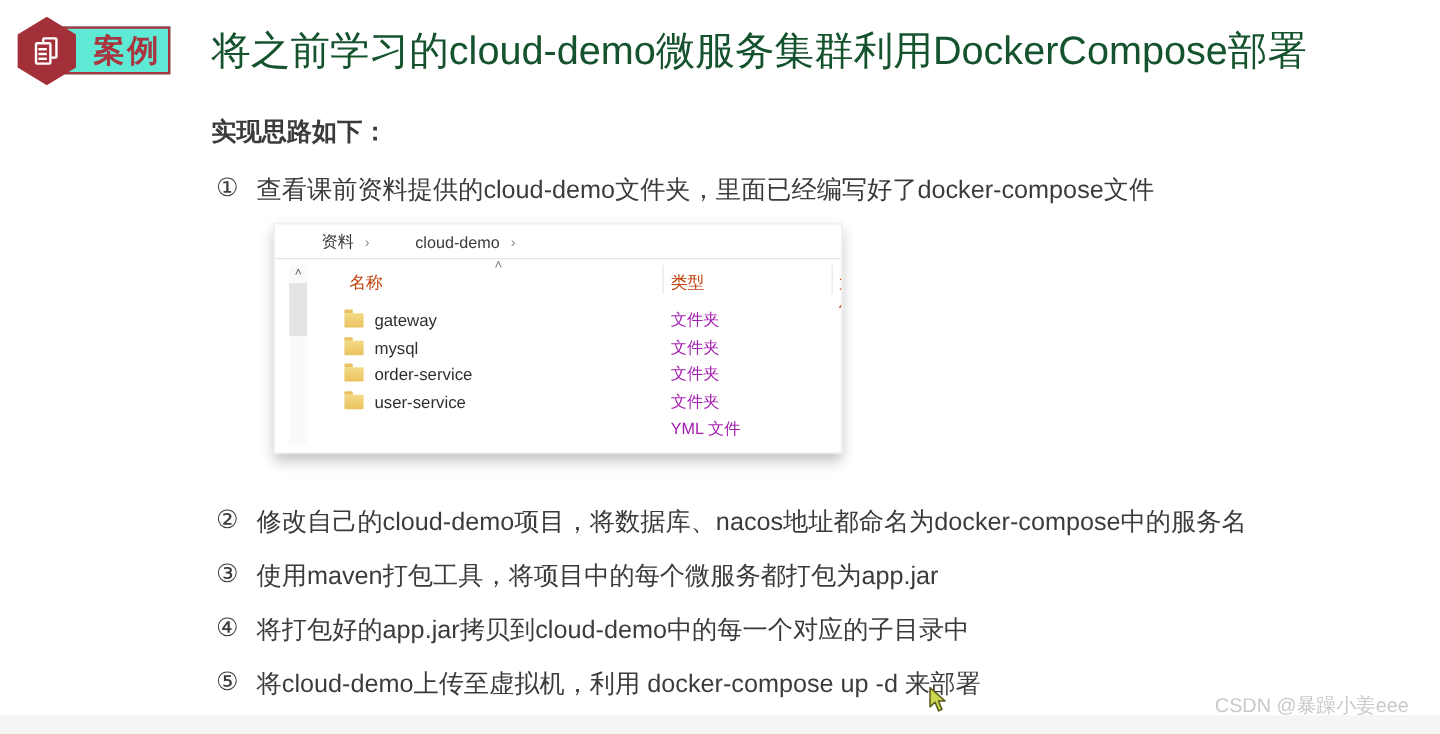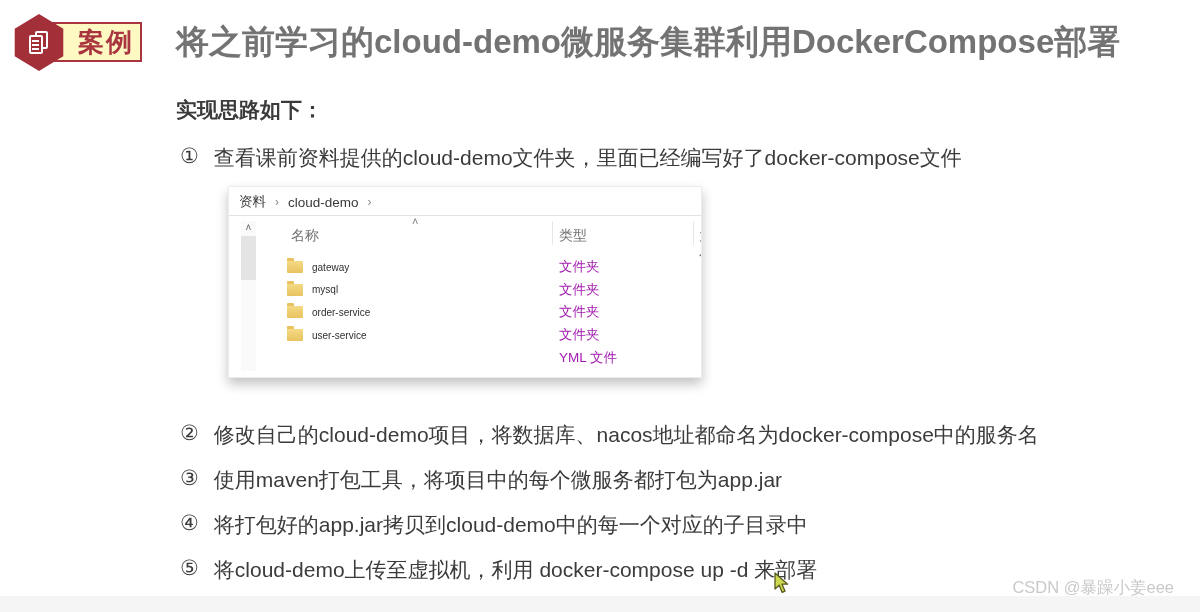--- a/index.html
+++ b/index.html
@@ -4,71 +4,71 @@
 <style>
   html,body { margin:0; padding:0; }
   .page {
     position:relative; width:1200px; height:612px; background:#ffffff;
     font-family:"Liberation Sans", sans-serif; overflow:hidden;
   }
 
   
   .badge-box {
     position:absolute; left:38px; top:22px; width:104px; height:40px;
-    border:2px solid #a93540; background:#fef9c3; box-sizing:border-box;
+    border:2px solid #a93540; background:#5eead4; box-sizing:border-box;
     display:flex; align-items:center; justify-content:center; padding-left:32px;
   }
   .badge-label { color:#a93540; font-size:26px; font-weight:600; letter-spacing:2px; white-space:nowrap; }
   .hexagon {
     position:absolute; left:12px; top:14px; width:54px; height:57px; background:#a32f39;
     clip-path:polygon(50% 0, 95% 26%, 95% 74%, 50% 100%, 5% 74%, 5% 26%);
     display:flex; align-items:center; justify-content:center;
   }
   .doc { position:relative; width:21px; height:24px; }
   .doc-back { position:absolute; left:6px; top:0; width:13px; height:18px; border:2px solid #fff; border-radius:2px; background:#a32f39; box-sizing:border-box; }
   .doc-front { position:absolute; left:0; top:4px; width:14px; height:19px; border:2px solid #fff; border-radius:2px; background:#a32f39; box-sizing:border-box; }
   .doc-front::before {
     content:""; position:absolute; left:1.5px; right:1.5px; top:3px; height:2px; background:#fff;
     box-shadow:0 4px 0 #fff, 0 8px 0 #fff;
   }
 
   .title {
-    position:absolute; left:176px; top:20px; font-size:33px; font-weight:700;
-    color:#737373; white-space:nowrap;
+    position:absolute; left:176px; top:20px; font-size:33px; font-weight:400;
+    color:#14532d; white-space:nowrap;
   }
 
   
   .intro { position:absolute; left:176px; top:96px; font-size:21px; color:#3b3b3b;font-weight:bold; }
   .step { position:absolute; left:180px; font-size:21px; color:#3b3b3b; display:flex; gap:15px; white-space:nowrap; }
   .step-1 { top:144px; } .step-2 { top:421px; } .step-3 { top:466px; } .step-4 { top:511px; } .step-5 { top:556px; }
 
   
   .explorer {
     position:absolute; left:228px; top:186px; width:474px; height:192px;
     background:#fff; border:1px solid #ececec; box-sizing:border-box;
     box-shadow:0 6px 11px rgba(0,0,0,0.24); overflow:hidden;
   }
   .crumbs { position:absolute; left:10px; top:6px; display:flex; align-items:center; gap:9px; font-size:13.5px; color:#3a3a3a; }
-  .crumb { cursor:default; }
+  .crumb { cursor:default;margin-left:29px; }
   .crumb-sep { color:#8a8a8a; font-size:12px; }
   .explorer-divider { position:absolute; left:0; top:28px; width:100%; height:1px; background:#e3e3e3; }
   .scrollbar { position:absolute; left:12px; top:34px; width:15px; height:150px; background:#fafafa; }
   .scroll-arrow { display:block; text-align:center; font-size:10px; color:#555; line-height:14px; }
   .scroll-thumb { position:absolute; left:0; top:15px; width:15px; height:44px; background:#e4e4e4; }
-  .col-head { position:absolute; font-size:14px; color:#737373; top:40px; }
+  .col-head { position:absolute; font-size:14px; color:#c2410c; top:40px; }
   .col-head-name { left:62px; }
   .col-head-type { left:330px; }
   .col-head-size { left:470px; }
   .sort-caret { position:absolute; left:183px; top:28px; font-size:11px; color:#7a7a7a; }
   .col-sep { position:absolute; top:34px; width:1px; height:24px; background:#e6e6e6; }
   .col-sep-type { left:323px; }
   .col-sep-size { left:464px; }
   .rows { position:absolute; left:0; top:69px; width:100%; }
   .row { position:relative; height:22.6px; }
-  .cell-name { position:absolute; left:58px; top:0; height:22.6px; display:flex; align-items:center; gap:9px; font-size:10px; color:#2f2f2f; }
+  .cell-name { position:absolute; left:58px; top:0; height:22.6px; display:flex; align-items:center; gap:9px; font-size:14px; color:#2f2f2f; }
   .cell-type { position:absolute; left:330px; top:0; height:22.6px; display:flex; align-items:center; font-size:13.5px; color:#a21caf; }
   .folder-ic { width:16px; height:12px; background:linear-gradient(#f4da85,#e9c25f); border-radius:1px; position:relative; flex:0 0 auto; }
   .folder-ic::before { content:""; position:absolute; top:-3px; left:0; width:7px; height:3px; background:#e9c25f; border-radius:1px 1px 0 0; }
   .file-ic { width:12px; height:15px; background:#fff; border:1px solid #b5b5b5; border-radius:1px; position:relative; flex:0 0 auto; box-sizing:border-box; }
   .file-ic::before { content:""; position:absolute; top:-1px; right:-1px; width:4px; height:4px; background:#fff; border-left:1px solid #b5b5b5; border-bottom:1px solid #b5b5b5; }
 
   
   .cursor { position:absolute; left:773px; top:572px; width:18px; height:23px; }
   .watermark { position:absolute; right:26px; top:577px; font-size:16.5px; color:#c9c9c9; white-space:nowrap; }
   .bottom-strip { position:absolute; left:0; bottom:0; width:100%; height:16px; background:#f5f5f5; }

